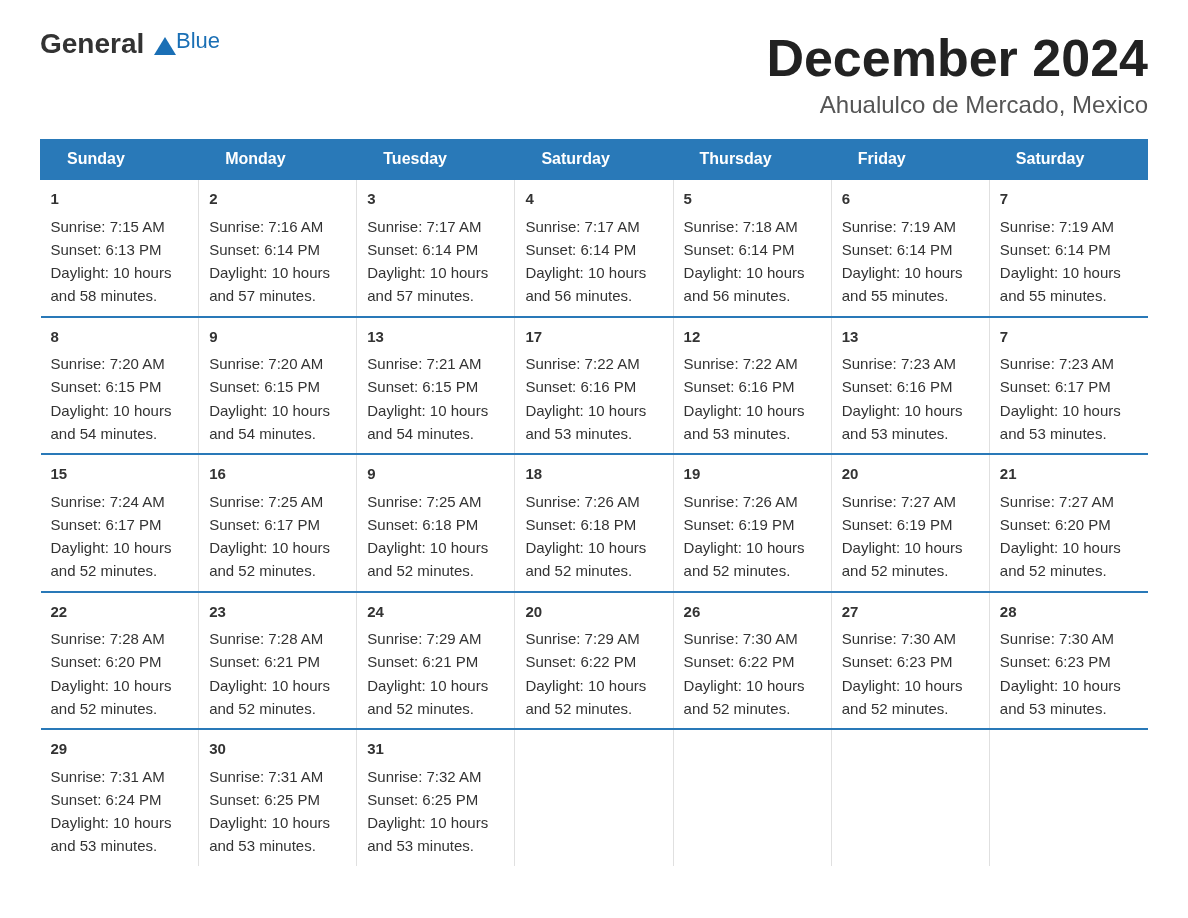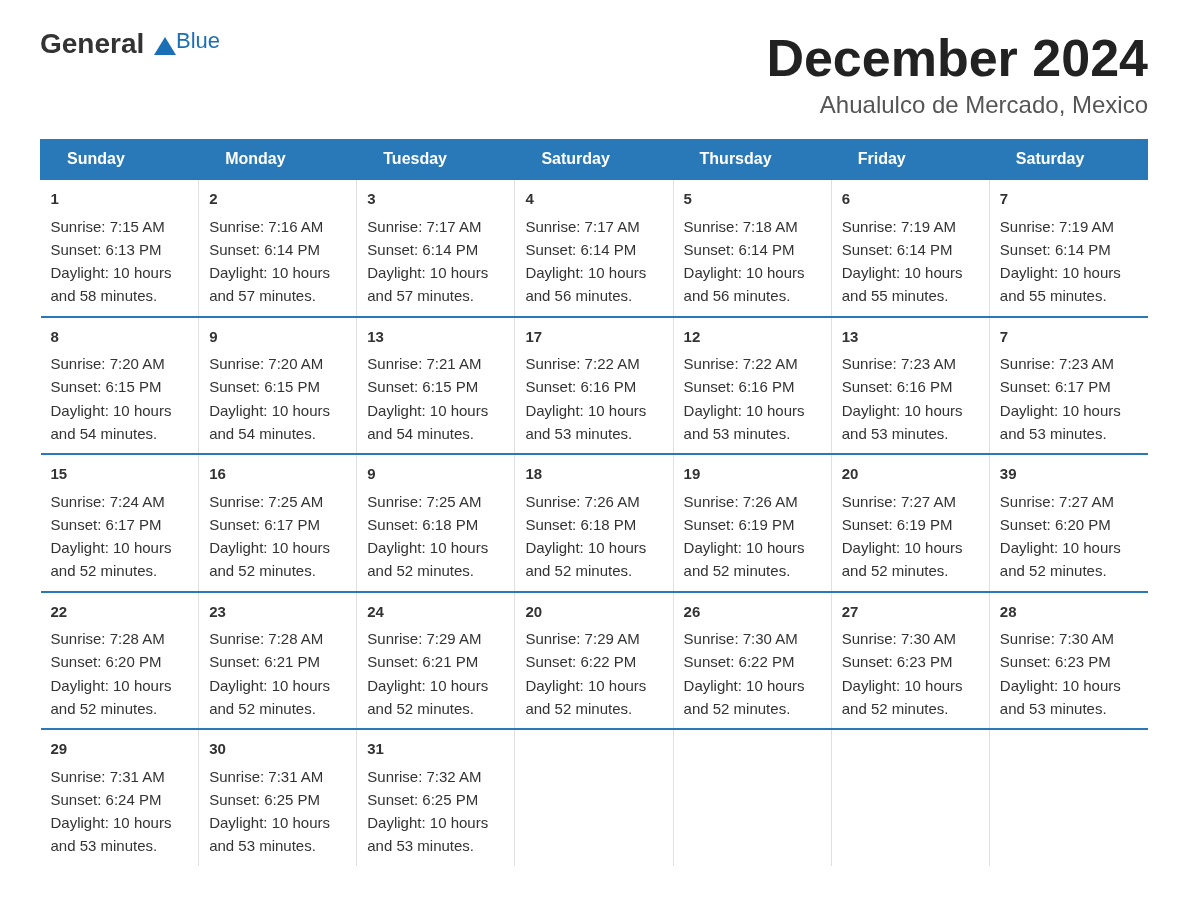--- a/index.html
+++ b/index.html
@@ -207,21 +207,21 @@
         </td>
         <td>
           <span class="day-num">19</span>
           <div class="day-info">Sunrise: 7:26 AM<br>Sunset: 6:19 PM<br>Daylight: 10 hours<br>and 52 minutes.</div>
         </td>
         <td>
           <span class="day-num">20</span>
           <div class="day-info">Sunrise: 7:27 AM<br>Sunset: 6:19 PM<br>Daylight: 10 hours<br>and 52 minutes.</div>
         </td>
         <td>
-          <span class="day-num">39</span>
+          <span class="day-num">21</span>
           <div class="day-info">Sunrise: 7:27 AM<br>Sunset: 6:20 PM<br>Daylight: 10 hours<br>and 52 minutes.</div>
         </td>
       </tr>
       <tr>
         <td>
           <span class="day-num">22</span>
           <div class="day-info">Sunrise: 7:28 AM<br>Sunset: 6:20 PM<br>Daylight: 10 hours<br>and 52 minutes.</div>
         </td>
         <td>
           <span class="day-num">23</span>

